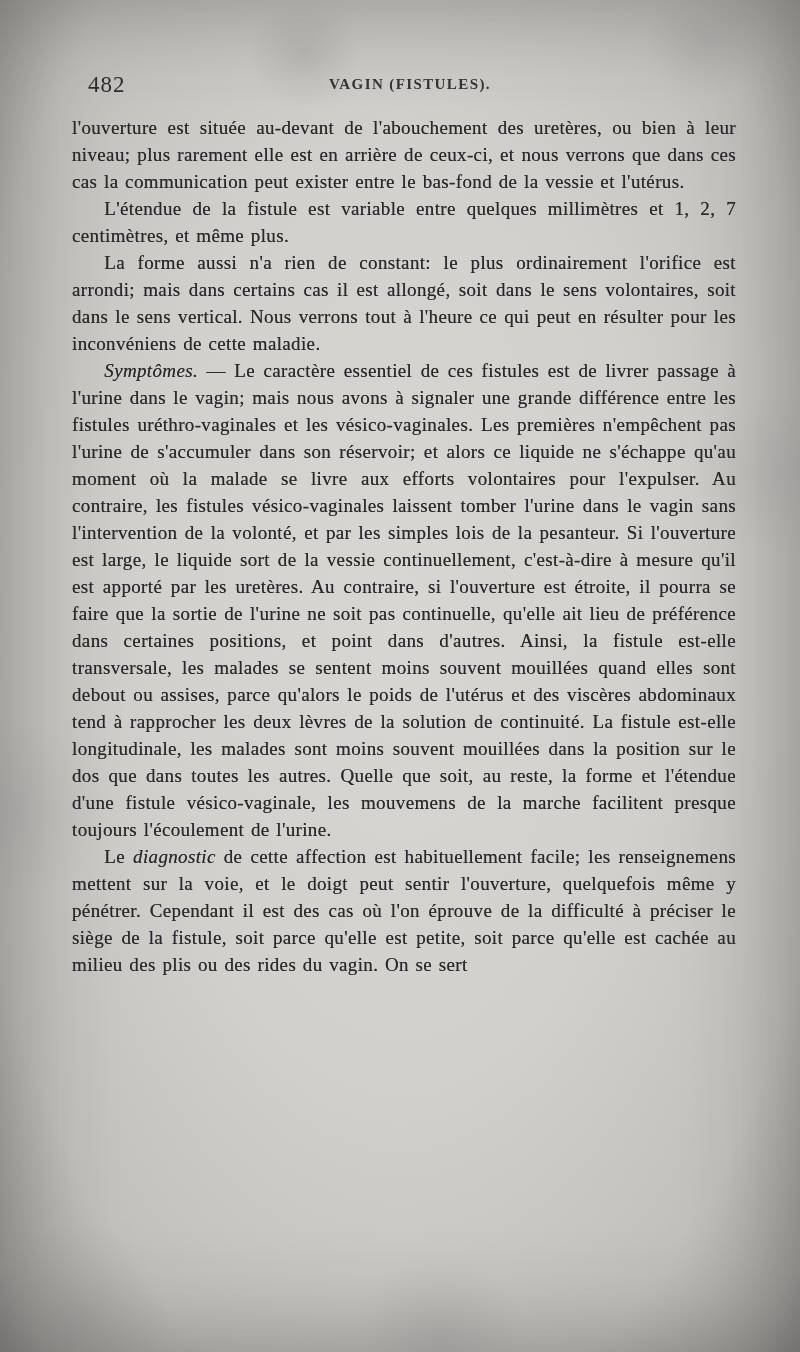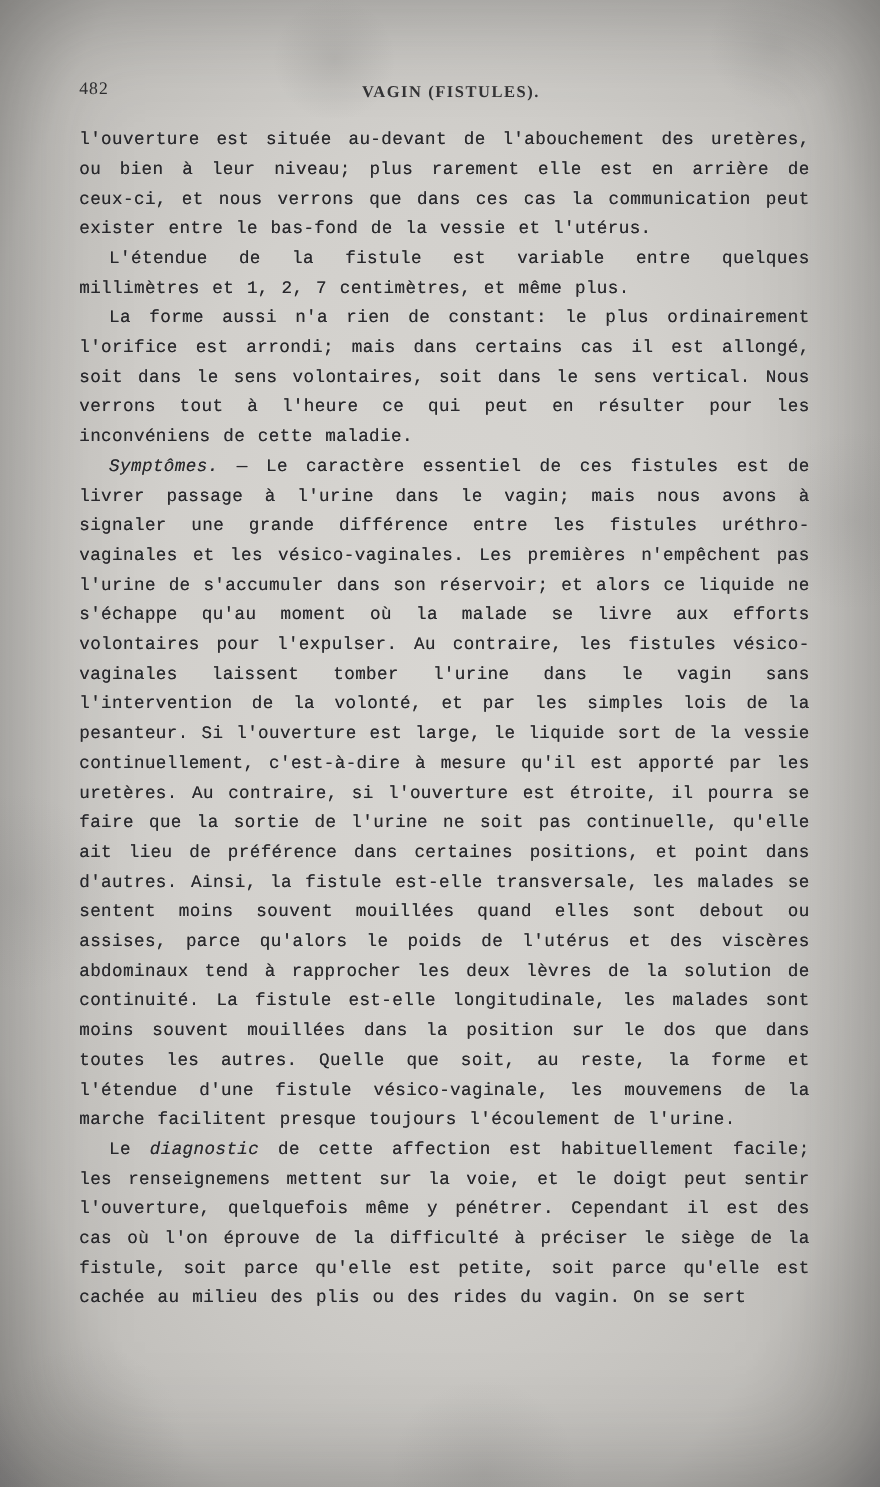--- a/index.html
+++ b/index.html
@@ -35,51 +35,50 @@
   }
   .header-row {
     position: absolute;
     left: 72px;
     right: 64px;
     top: 72px;
     height: 30px;
   }
   .page-number {
     position: absolute;
-    left: 0;
+    left: 16px;
     top: 0;
-    font-size: 16px;
+    font-size: 23px;
     letter-spacing: 1px;
     color: #2c2c2e;
   }
   .running-title {
     position: absolute;
     left: 12px;
     right: 0;
     top: 4px;
     text-align: center;
     font-size: 15px;
     letter-spacing: 1.4px;
     font-weight: bold;
     color: #333335;
     text-transform: uppercase;
   }
   .body-text {
     position: absolute;
     left: 72px;
     right: 64px;
     top: 114px;
-    font-size: 16px;
+    font-size: 19px;
     line-height: 27px;
     text-align: justify;
     color: #28282c;
     letter-spacing: 0.35px;
     word-spacing: 1.6px;
     text-shadow: 0 0 0.5px rgba(30,30,34,0.65);
-    font-family: Liberation Mono, monospace;
   }
   .body-text p {
     margin: 0;
   }
   .body-text p.indent {
     text-indent: 1.7em;
   }
   .seg-italic {
     font-style: italic;
   }

